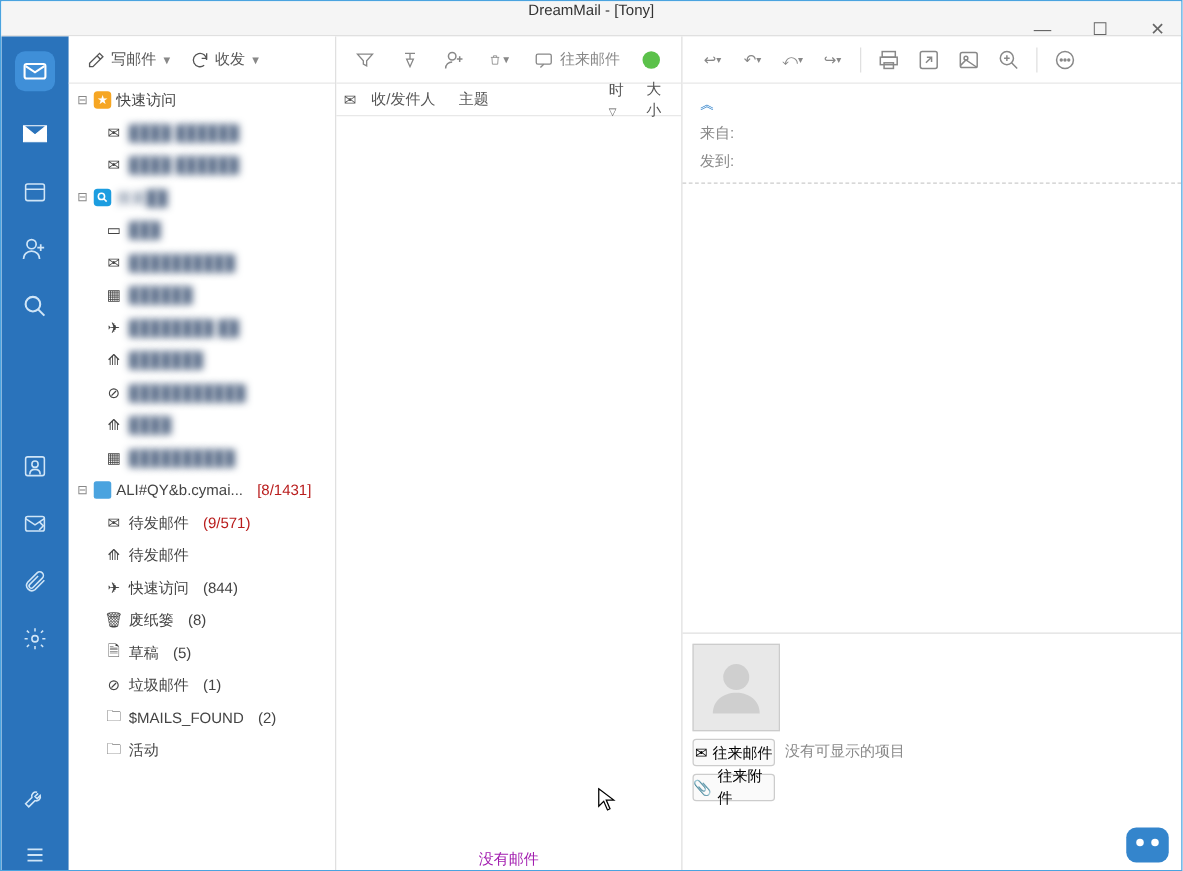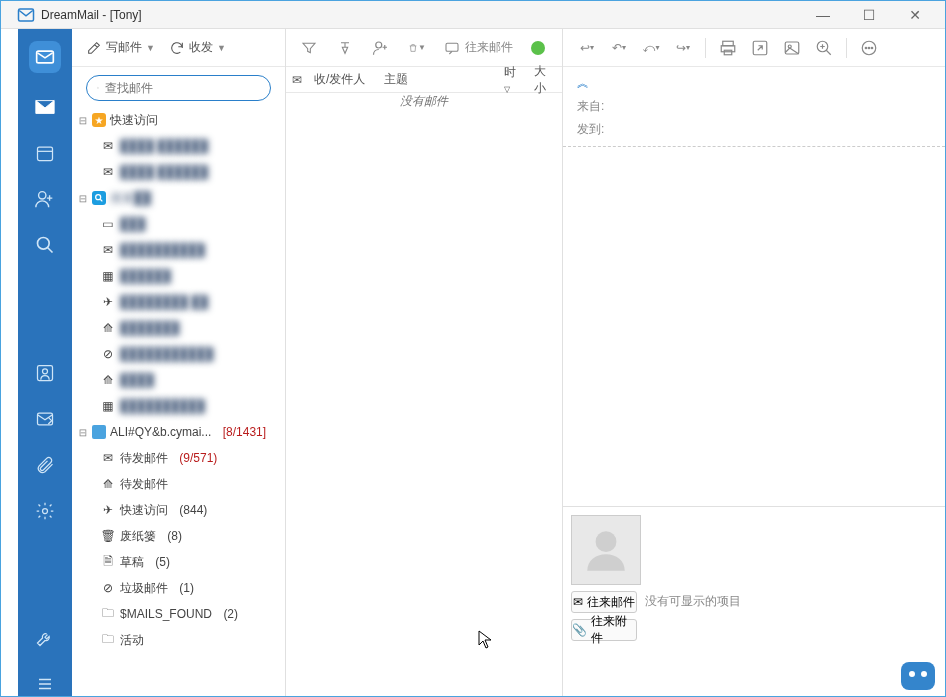--- a/index.html
+++ b/index.html
@@ -1,22 +1,22 @@
 <!DOCTYPE html>
 <html><head>
 <meta charset="utf-8">
 <style>
 *{box-sizing:border-box;margin:0;padding:0;font-family:"Microsoft YaHei","Segoe UI",sans-serif;font-size:12px;}
 body{width:946px;height:697px;overflow:hidden;background:#fff;display:flex;flex-direction:column;border:1px solid #4aa3df;}
-.titlebar{height:28px;background:#f5f5f5;display:flex;align-items:center;padding:0 16px;border-bottom:1px solid #e0e0e0;}
+.titlebar{height:28px;background:#f5f5f5;display:flex;align-items:center;padding:0 5px;border-bottom:1px solid #e0e0e0;flex-direction:column;}
 .titlebar .logo{width:18px;height:18px;margin-right:6px;}
 .titlebar .title{color:#333;}
 .titlebar .winbtns{margin-left:auto;display:flex;gap:18px;}
 .titlebar .winbtns div{width:28px;color:#666;font-size:14px;cursor:pointer;text-align:center;}
-.body{flex:1;display:flex;overflow:hidden;padding-left:17px;}
+.body{flex:1;display:flex;overflow:hidden;}
 .ribbon{width:54px;background:#2a73bb;display:flex;flex-direction:column;align-items:center;padding-top:12px;gap:22px;}
 .ribbon .ic{width:24px;height:24px;color:#cfe5f7;cursor:pointer;display:flex;align-items:center;justify-content:center;}
 .ribbon .ic.active{color:#fff;}
 .ribbon .ic.brand{width:32px;height:32px;border-radius:8px;background:#3f8fd8;color:#fff;}
 .ribbon .spacer{flex:1;}
 .col-folders{width:214px;border-right:1px solid #e0e0e0;display:flex;flex-direction:column;background:#fff;}
 .topbar{height:38px;display:flex;align-items:center;gap:14px;padding:0 14px;border-bottom:1px solid #e8e8e8;}
 .tbtn{display:flex;align-items:center;gap:4px;color:#555;cursor:pointer;}
 .tbtn svg{width:16px;height:16px;}
 .tbtn .drop{font-size:9px;color:#888;}
@@ -30,21 +30,21 @@
 .tn.l2{padding-left:28px;}
 .cnt{color:#b91c1c;}
 .blur{color:transparent;text-shadow:0 0 6px rgba(80,100,130,0.9);}
 .col-list{width:277px;border-right:1px solid #e0e0e0;display:flex;flex-direction:column;}
 .list-tb{height:38px;display:flex;align-items:center;gap:18px;padding:0 14px;border-bottom:1px solid #e8e8e8;color:#888;}
 .list-tb .ic{width:18px;height:18px;cursor:pointer;display:flex;align-items:center;justify-content:center;}
 .list-tb .pill{display:flex;align-items:center;gap:5px;color:#888;}
 .dot{width:14px;height:14px;border-radius:50%;background:#5bc14a;}
 .list-head{height:26px;display:flex;align-items:center;border-bottom:1px solid #e8e8e8;color:#555;}
 .list-head>div{padding:0 6px;}
-.list-body{flex:1;display:flex;align-items:flex-start;justify-content:center;color:#737373;font-style:italic;}
+.list-body{flex:1;display:flex;align-items:flex-end;justify-content:center;color:#a21caf;}
 .col-read{flex:1;display:flex;flex-direction:column;}
 .read-tb{height:38px;display:flex;align-items:center;gap:12px;padding:0 14px;border-bottom:1px solid #e8e8e8;color:#888;}
 .read-tb .ic{width:20px;height:20px;cursor:pointer;display:flex;align-items:center;justify-content:center;}
 .vsep{width:1px;height:20px;background:#e0e0e0;}
 .hdr{padding:8px 14px;border-bottom:1px dashed #ccc;}
 .hdr .chevs{color:#2a7fca;}
 .hdr .row{color:#888;margin-top:6px;}
 .read-body{flex:1;}
 .contact{height:190px;border-top:1px solid #e0e0e0;display:flex;}
 .contact .left{width:82px;padding:8px;display:flex;flex-direction:column;gap:6px;}
@@ -159,27 +159,20 @@
         <span class="drop">▼</span>
       </div>
       <div class="tbtn">
         <svg viewBox="0 0 24 24" fill="none" stroke="#555" stroke-width="1.6">
             <path d="M20 12a8 8 0 10-3 6.3M20 4v6h-6"></path>
           </svg>
         <span>收发</span>
         <span class="drop">▼</span>
       </div>
     </div>
-    <div class="search">
-      <svg width="14" height="14" viewBox="0 0 24 24" fill="none" stroke="#888" stroke-width="2">
-          <circle cx="10" cy="10" r="7"></circle>
-          <path d="M21 21l-6-6"></path>
-        </svg>
-      <input placeholder="查找邮件" style="">
-    </div>
     <div class="tree">
       <div class="tn l1">
           <span class="tw">⊟</span>
           <span class="star">★</span>
           <span class="lbl">快速访问</span>
         </div>
       <div class="tn l2">
           <span class="tic">✉</span>
           <span class="lbl blur">████ ██████</span>
         </div>

